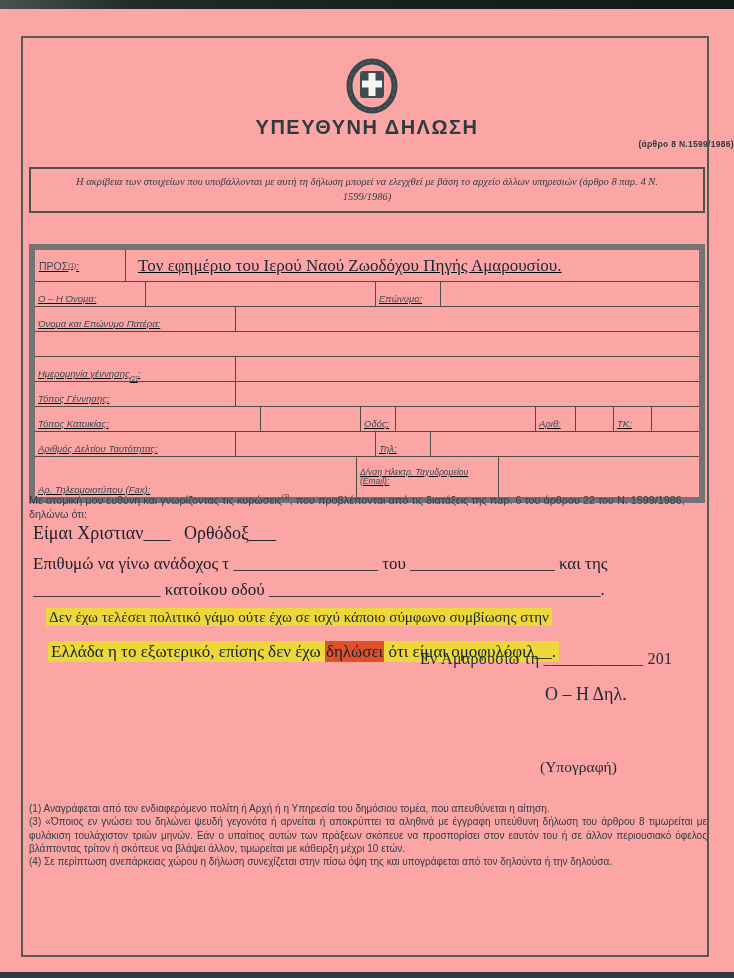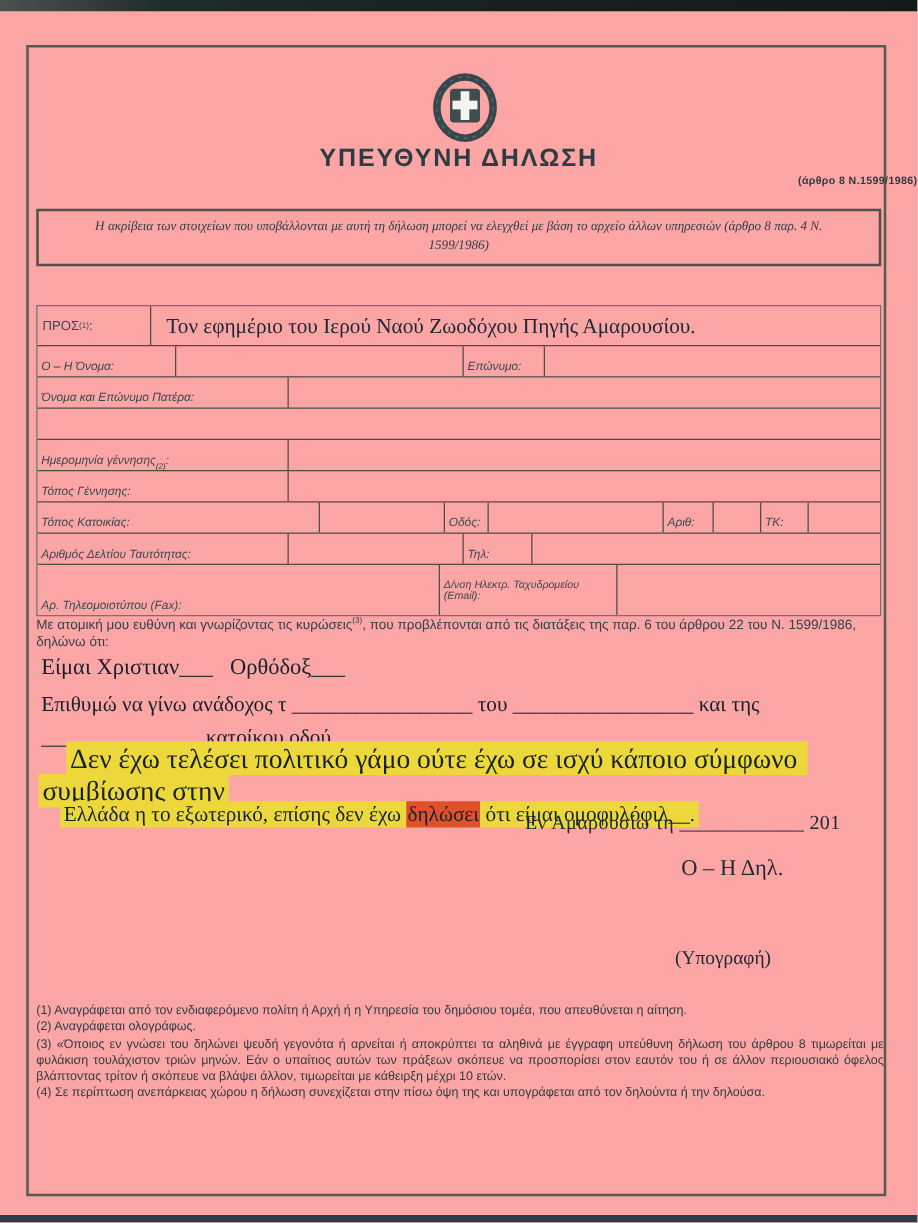--- a/index.html
+++ b/index.html
@@ -37,21 +37,22 @@
   .notice {
     position:absolute; left:29px; top:167px; width:676px; height:46px;
     border:2px solid #4e524a; padding:5px 30px 0 30px;
     font-family:"Liberation Serif", serif; font-style:italic;
     font-size:10.5px; line-height:1.45; text-align:center; color:#2f3d47;
   }
 
   
   .tbl {
     position:absolute; left:29px; top:244px; width:676px;
-    border:1px solid #737373;
+    border:6px solid #737373;
+    text-decoration:underline;
   }
   .trow { display:flex; width:100%; }
   .trow + .trow { border-top:1px solid #4a4e46; }
   .tcell { position:relative; }
   .tcell + .tcell { border-left:1px solid #4a4e46; }
   .fill { flex:1 1 auto; }
   .h30 { height:31px; } .h25 { height:25px; } .h40 { height:41px; }
   .lbl {
     display:flex; align-items:flex-end; padding:2px 3px;
     font-size:9.5px; font-style:italic; color:#3b4852; line-height:1.1;
@@ -72,21 +73,21 @@
     position:absolute; left:29px; top:493px; width:678px;
     font-size:10.8px; line-height:1.3; color:#333f4e;
   }
   .serif-line {
     position:absolute; font-family:"Liberation Serif", serif;
     color:#17212b; white-space:pre-wrap;
   }
   .religion   { left:33px; top:523px; font-size:18px; }
   .godparent1 { left:33px; top:554px; font-size:17px; }
   .godparent2 { left:33px; top:580px; font-size:17px; }
-  .hl-line1   { left:31px; top:568px; font-size:22px; }
+  .hl-line1   { left:31px; top:592px; font-size:15px; }
   .hl-line2   { left:31px; top:622px; font-size:17px; }
   .hl  { background:#edd83b; padding:1px 3px; box-decoration-break:clone; }
   .hlw { background:#e0512b; padding:1px 1px; }
   .date-line  { left:420px; top:650px; font-size:16px; letter-spacing:.3px; color:#1d2935; }
   .declarant  { left:545px; top:684px; font-size:18px; color:#1d2935; }
   .signature  { left:540px; top:758px; font-size:15.5px; color:#1d2935; }
 
   
   .footnotes {
     position:absolute; left:29px; top:802px; width:678px;
@@ -185,17 +186,16 @@
   <div class="serif-line hl-line2">
     <span class="hl"><span>Ελλάδα η το εξωτερικό, επίσης δεν έχω </span><span class="hlw">δηλώσει</span><span> ότι είμαι ομοφυλόφιλ__.</span></span>
   </div>
 
   <div class="serif-line date-line">Εν Αμαρουσίω τη ____________ 201</div>
   <div class="serif-line declarant">Ο – Η Δηλ.</div>
   <div class="serif-line signature">(Υπογραφή)</div>
 
   <div class="footnotes">
     <div>(1) Αναγράφεται από τον ενδιαφερόμενο πολίτη ή Αρχή ή η Υπηρεσία του δημόσιου τομέα, που απευθύνεται η αίτηση.</div>
-    <div>(2) Αναγράφεται ολογράφως.</div>
     <div>(3) «Όποιος εν γνώσει του δηλώνει ψευδή γεγονότα ή αρνείται ή αποκρύπτει τα αληθινά με έγγραφη υπεύθυνη δήλωση του άρθρου 8 τιμωρείται με φυλάκιση τουλάχιστον τριών μηνών. Εάν ο υπαίτιος αυτών των πράξεων σκόπευε να προσπορίσει στον εαυτόν του ή σε άλλον περιουσιακό όφελος βλάπτοντας τρίτον ή σκόπευε να βλάψει άλλον, τιμωρείται με κάθειρξη μέχρι 10 ετών.</div>
     <div>(4) Σε περίπτωση ανεπάρκειας χώρου η δήλωση συνεχίζεται στην πίσω όψη της και υπογράφεται από τον δηλούντα ή την δηλούσα.</div>
   </div>
 </div>
 
 </body></html>

